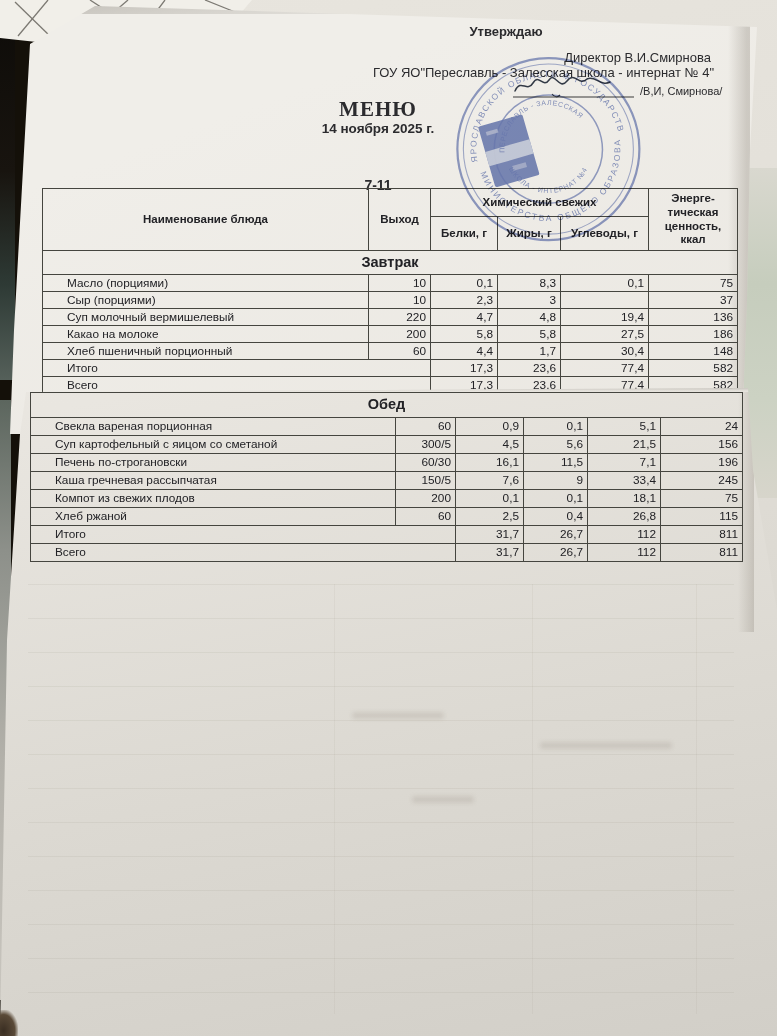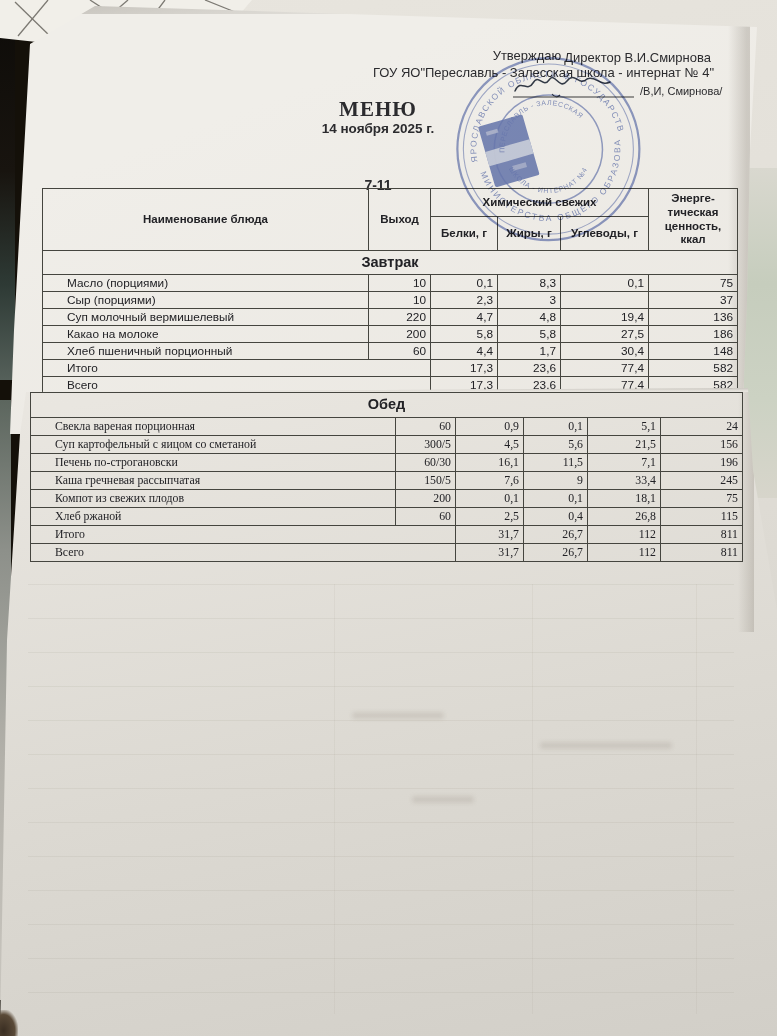--- a/index.html
+++ b/index.html
@@ -34,21 +34,21 @@
     background:linear-gradient(168deg,#eeece7 0%,#e9e6e0 35%,#dcd9d2 70%,#d2cfc8 100%);
     clip-path:polygon(26px 392px,748px 388px,753px 470px,777px 610px,777px 1036px,0px 1036px,7px 640px,20px 434px);}
   .s2-top-shade{left:18px;top:386px;width:734px;height:5px;
     background:linear-gradient(to bottom,rgba(80,75,68,.30),rgba(80,75,68,0));}
   .s2-right-shade{left:738px;top:392px;width:16px;height:240px;
     background:linear-gradient(to right,rgba(120,112,100,0),rgba(120,112,100,.25));}
   
   .pencil-paper{left:0;top:0;}
   
   .txt{position:absolute;white-space:nowrap;color:#2b2b2e;}
-  .t-approve{left:457px;top:24px;width:140px;text-align:center;font-weight:normal;font-size:13px;margin-top:24px;}
+  .t-approve{left:436px;top:24px;width:140px;text-align:center;font-weight:bold;font-size:13px;}
   .t-director{right:66px;top:50px;font-size:13px;}
   .t-school{right:63px;top:65px;font-size:13px;}
   .t-signame{left:640px;top:85px;font-size:11px;}
   .sig-svg{left:512px;top:74px;}
   .t-menu{left:278px;top:97px;width:200px;text-align:center;
     font-family:"Liberation Serif",serif;font-weight:bold;font-size:21px;letter-spacing:1px;}
   .t-date{left:278px;top:121px;width:200px;text-align:center;font-weight:bold;font-size:13.5px;}
   .t-grades{left:278px;top:151px;width:200px;text-align:center;font-weight:bold;font-size:14px;margin-top:26px;}
   
   table{position:absolute;border-collapse:collapse;table-layout:fixed;
@@ -58,21 +58,21 @@
   th{font-weight:bold;font-size:11.5px;padding:1px 3px;line-height:1.2;}
   td{font-size:11.8px;padding:0 4px;line-height:1.1;}
   .tbl1{left:42px;top:188px;width:695px;}
   .tbl2{left:30px;top:392px;width:712px;}
   .hrow1 th{height:25px;}
   .hrow2 th{height:31px;}
   .energy-th{white-space:pre-line;font-size:11.5px;line-height:1.18;}
   .section-td{font-weight:bold;font-size:14.5px;text-align:center;height:23px;}
   .tbl2 .section-td{height:24px;}
   .tbl1 tbody tr{height:17px;}
-  .tbl2 tbody tr{height:18px;font-family:Liberation Serif, serif;}
+  .tbl2 tbody tr{height:18px;}
   .cl{text-align:left;padding-left:24px;}
   .cr{text-align:right;}
   
   .stamp{left:443px;top:50px;width:212px;height:204px;
     transform:rotate(-12deg);opacity:.82;mix-blend-mode:multiply;}
   
   .ghost-lines{left:28px;top:584px;width:706px;height:430px;opacity:.85;
     background:
       repeating-linear-gradient(to bottom,rgba(128,118,102,.11) 0 1px,rgba(0,0,0,0) 1px 34px),
       linear-gradient(to right,rgba(0,0,0,0) 0 306px,rgba(128,118,102,.08) 306px 307px,rgba(0,0,0,0) 307px 504px,rgba(128,118,102,.08) 504px 505px,rgba(0,0,0,0) 505px 668px,rgba(128,118,102,.08) 668px 669px,rgba(0,0,0,0) 669px);

